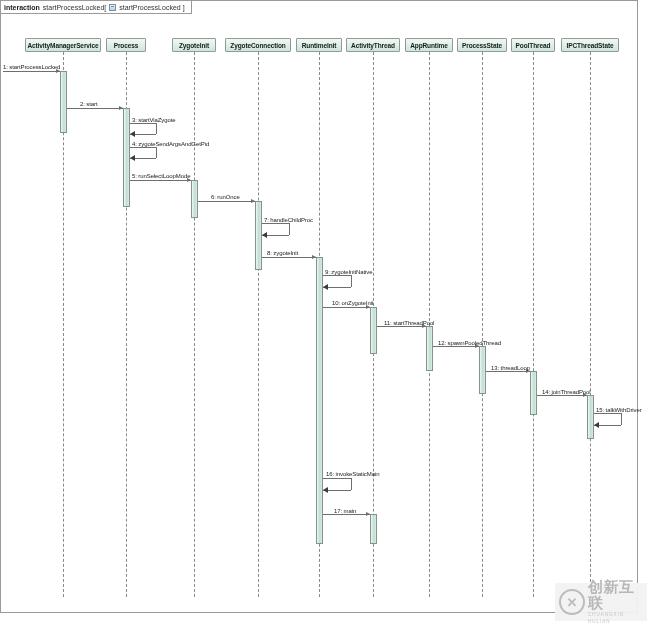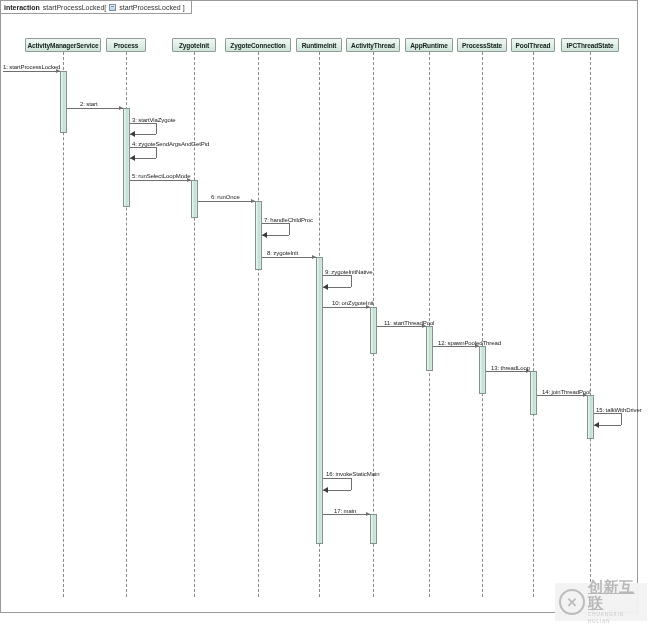--- a/index.html
+++ b/index.html
@@ -166,21 +166,20 @@
     justify-content: center;
     flex: none;
   }
   #wm-text { display: flex; flex-direction: column; justify-content: center; }
   #wm-cn {
     font-size: 15px;
     font-weight: bold;
     color: #b5b5b5;
     line-height: 16px;
     letter-spacing: 0.5px;
-    text-decoration: underline;
   }
   #wm-en {
     font-size: 4.5px;
     color: #c3c3c3;
     letter-spacing: 1px;
     line-height: 7px;
   }
 </style>
 </head>
 <body>

